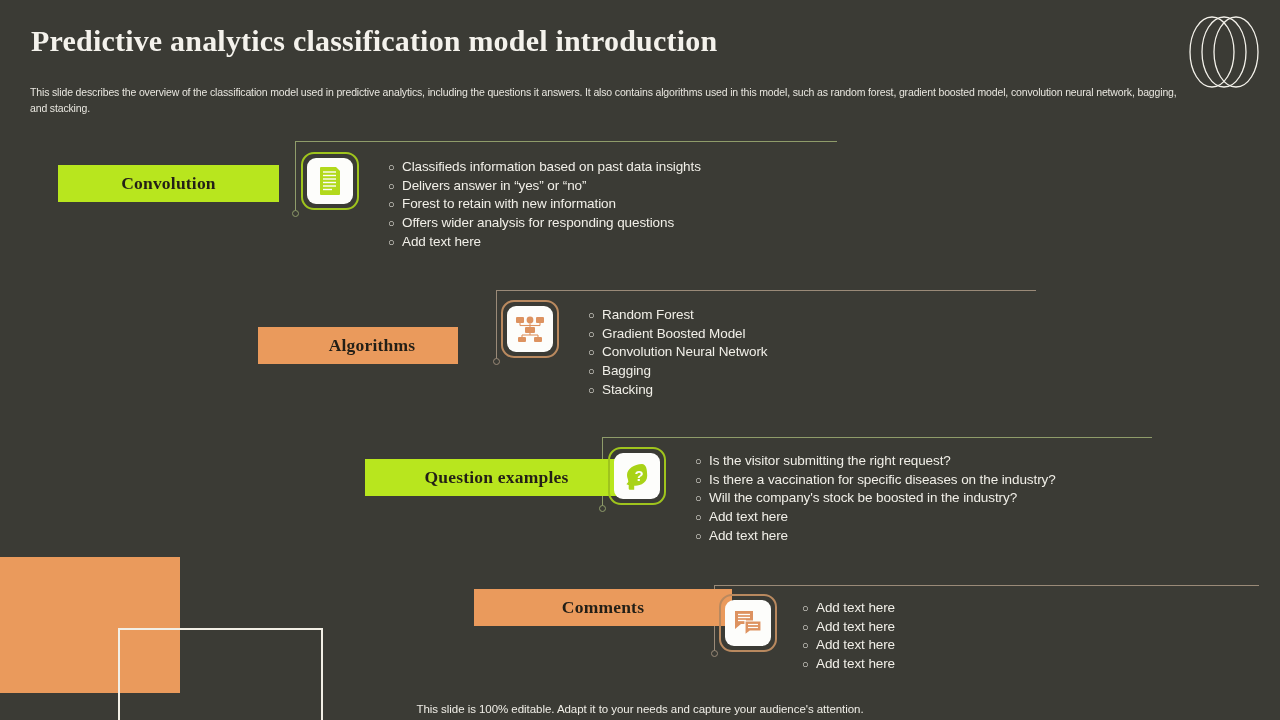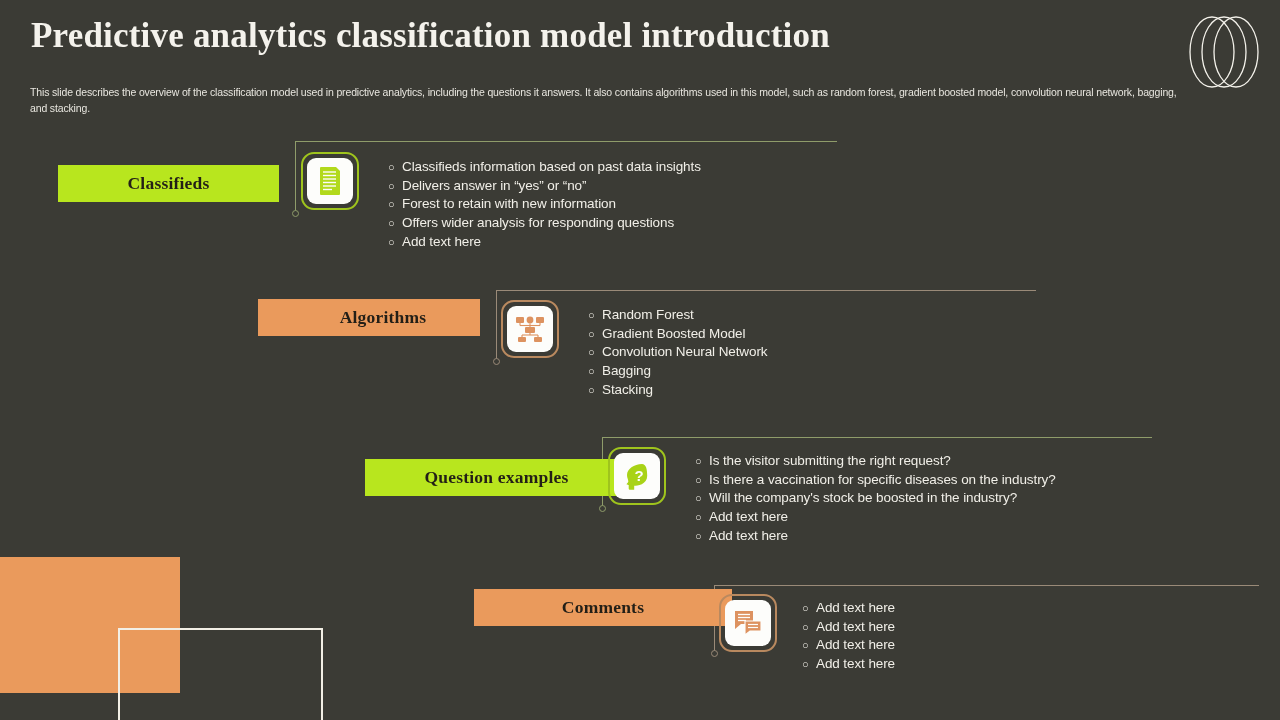--- a/index.html
+++ b/index.html
@@ -33,23 +33,23 @@
   
   .logo-rings {
     position: absolute;
     right: 20px; top: 14px;
     width: 72px; height: 76px;
   }
 
   
   .title {
     position: absolute;
-    left: 31px; top: 16px;
+    left: 31px; top: 24px;
     font-family: "Liberation Serif", serif;
-    font-size: 35px;
+    font-size: 30px;
     font-weight: 700;
     color: #f4f2ec;
     letter-spacing: .2px;
     white-space: nowrap;
   }
   .subtitle {
     position: absolute;
     left: 30px; top: 84px;
     width: 1165px;
     font-size: 10.5px;
@@ -163,21 +163,21 @@
     </svg>
   </div>
 
   <div class="title">Predictive analytics classification model introduction</div>
   <div class="subtitle">This slide describes the overview of the classification model used in predictive analytics, including the questions it answers. It also contains algorithms used in this model, such as random forest, gradient boosted model, convolution neural network, bagging, and stacking.</div>
 
   <div class="row">
     <div class="bracket green" style="left:295px; top:141px; width:542px; height:72px;">
       <div class="bracket-dot green"></div>
     </div>
-    <div class="label-chip chip-green" style="left:58px; top:165px; width:221px;">Classifieds</div>
+    <div class="label-chip chip-green" style="left:58px; top:165px; width:221px;">Convolution</div>
     <div class="icon-tile green" style="left:301px; top:152px;">
       <div class="icon-inner">
         <svg width="26" height="30" viewBox="0 0 26 30">
           <path d="M3 1 h16 l4 4 v23 a1 1 0 0 1 -1 1 H4 a1 1 0 0 1 -1 -1 V2 a1 1 0 0 1 1 -1 z" fill="#b2d91c"></path>
           <g stroke="#fdfdfb" stroke-width="1.4">
             <line x1="6" y1="6" x2="19" y2="6"></line>
             <line x1="6" y1="9.5" x2="19" y2="9.5"></line>
             <line x1="6" y1="13" x2="19" y2="13"></line>
             <line x1="6" y1="16.5" x2="19" y2="16.5"></line>
             <line x1="6" y1="20" x2="19" y2="20"></line>
@@ -207,21 +207,21 @@
         <span class="bullet-marker">○</span>
         <span>Add text here</span>
       </div>
     </div>
   </div>
 
   <div class="row">
     <div class="bracket orange" style="left:496px; top:290px; width:540px; height:71px;">
       <div class="bracket-dot orange"></div>
     </div>
-    <div class="label-chip chip-orange" style="left:258px; top:299px; width:222px;padding-left:28px;">Algorithms</div>
+    <div class="label-chip chip-orange" style="left:258px; top:327px; width:200px;padding-left:28px;">Algorithms</div>
     <div class="icon-tile orange" style="left:501px; top:300px;">
       <div class="icon-inner">
         <svg width="30" height="30" viewBox="0 0 30 30">
           <g fill="#dd9260">
             <rect x="1" y="3" width="8" height="6" rx="1"></rect>
             <rect x="21" y="3" width="8" height="6" rx="1"></rect>
             <circle cx="15" cy="6" r="3.4"></circle>
             <rect x="10" y="13" width="10" height="6" rx="1"></rect>
             <rect x="3" y="23" width="8" height="5" rx="1"></rect>
             <rect x="19" y="23" width="8" height="5" rx="1"></rect>
@@ -335,14 +335,15 @@
         <span class="bullet-marker">○</span>
         <span>Add text here</span>
       </div>
       <div class="bullet-item">
         <span class="bullet-marker">○</span>
         <span>Add text here</span>
       </div>
     </div>
   </div>
 
+  <div class="footer-note">This slide is 100% editable. Adapt it to your needs and capture your audience's attention.</div>
 
 </div>
 
 </body></html>

